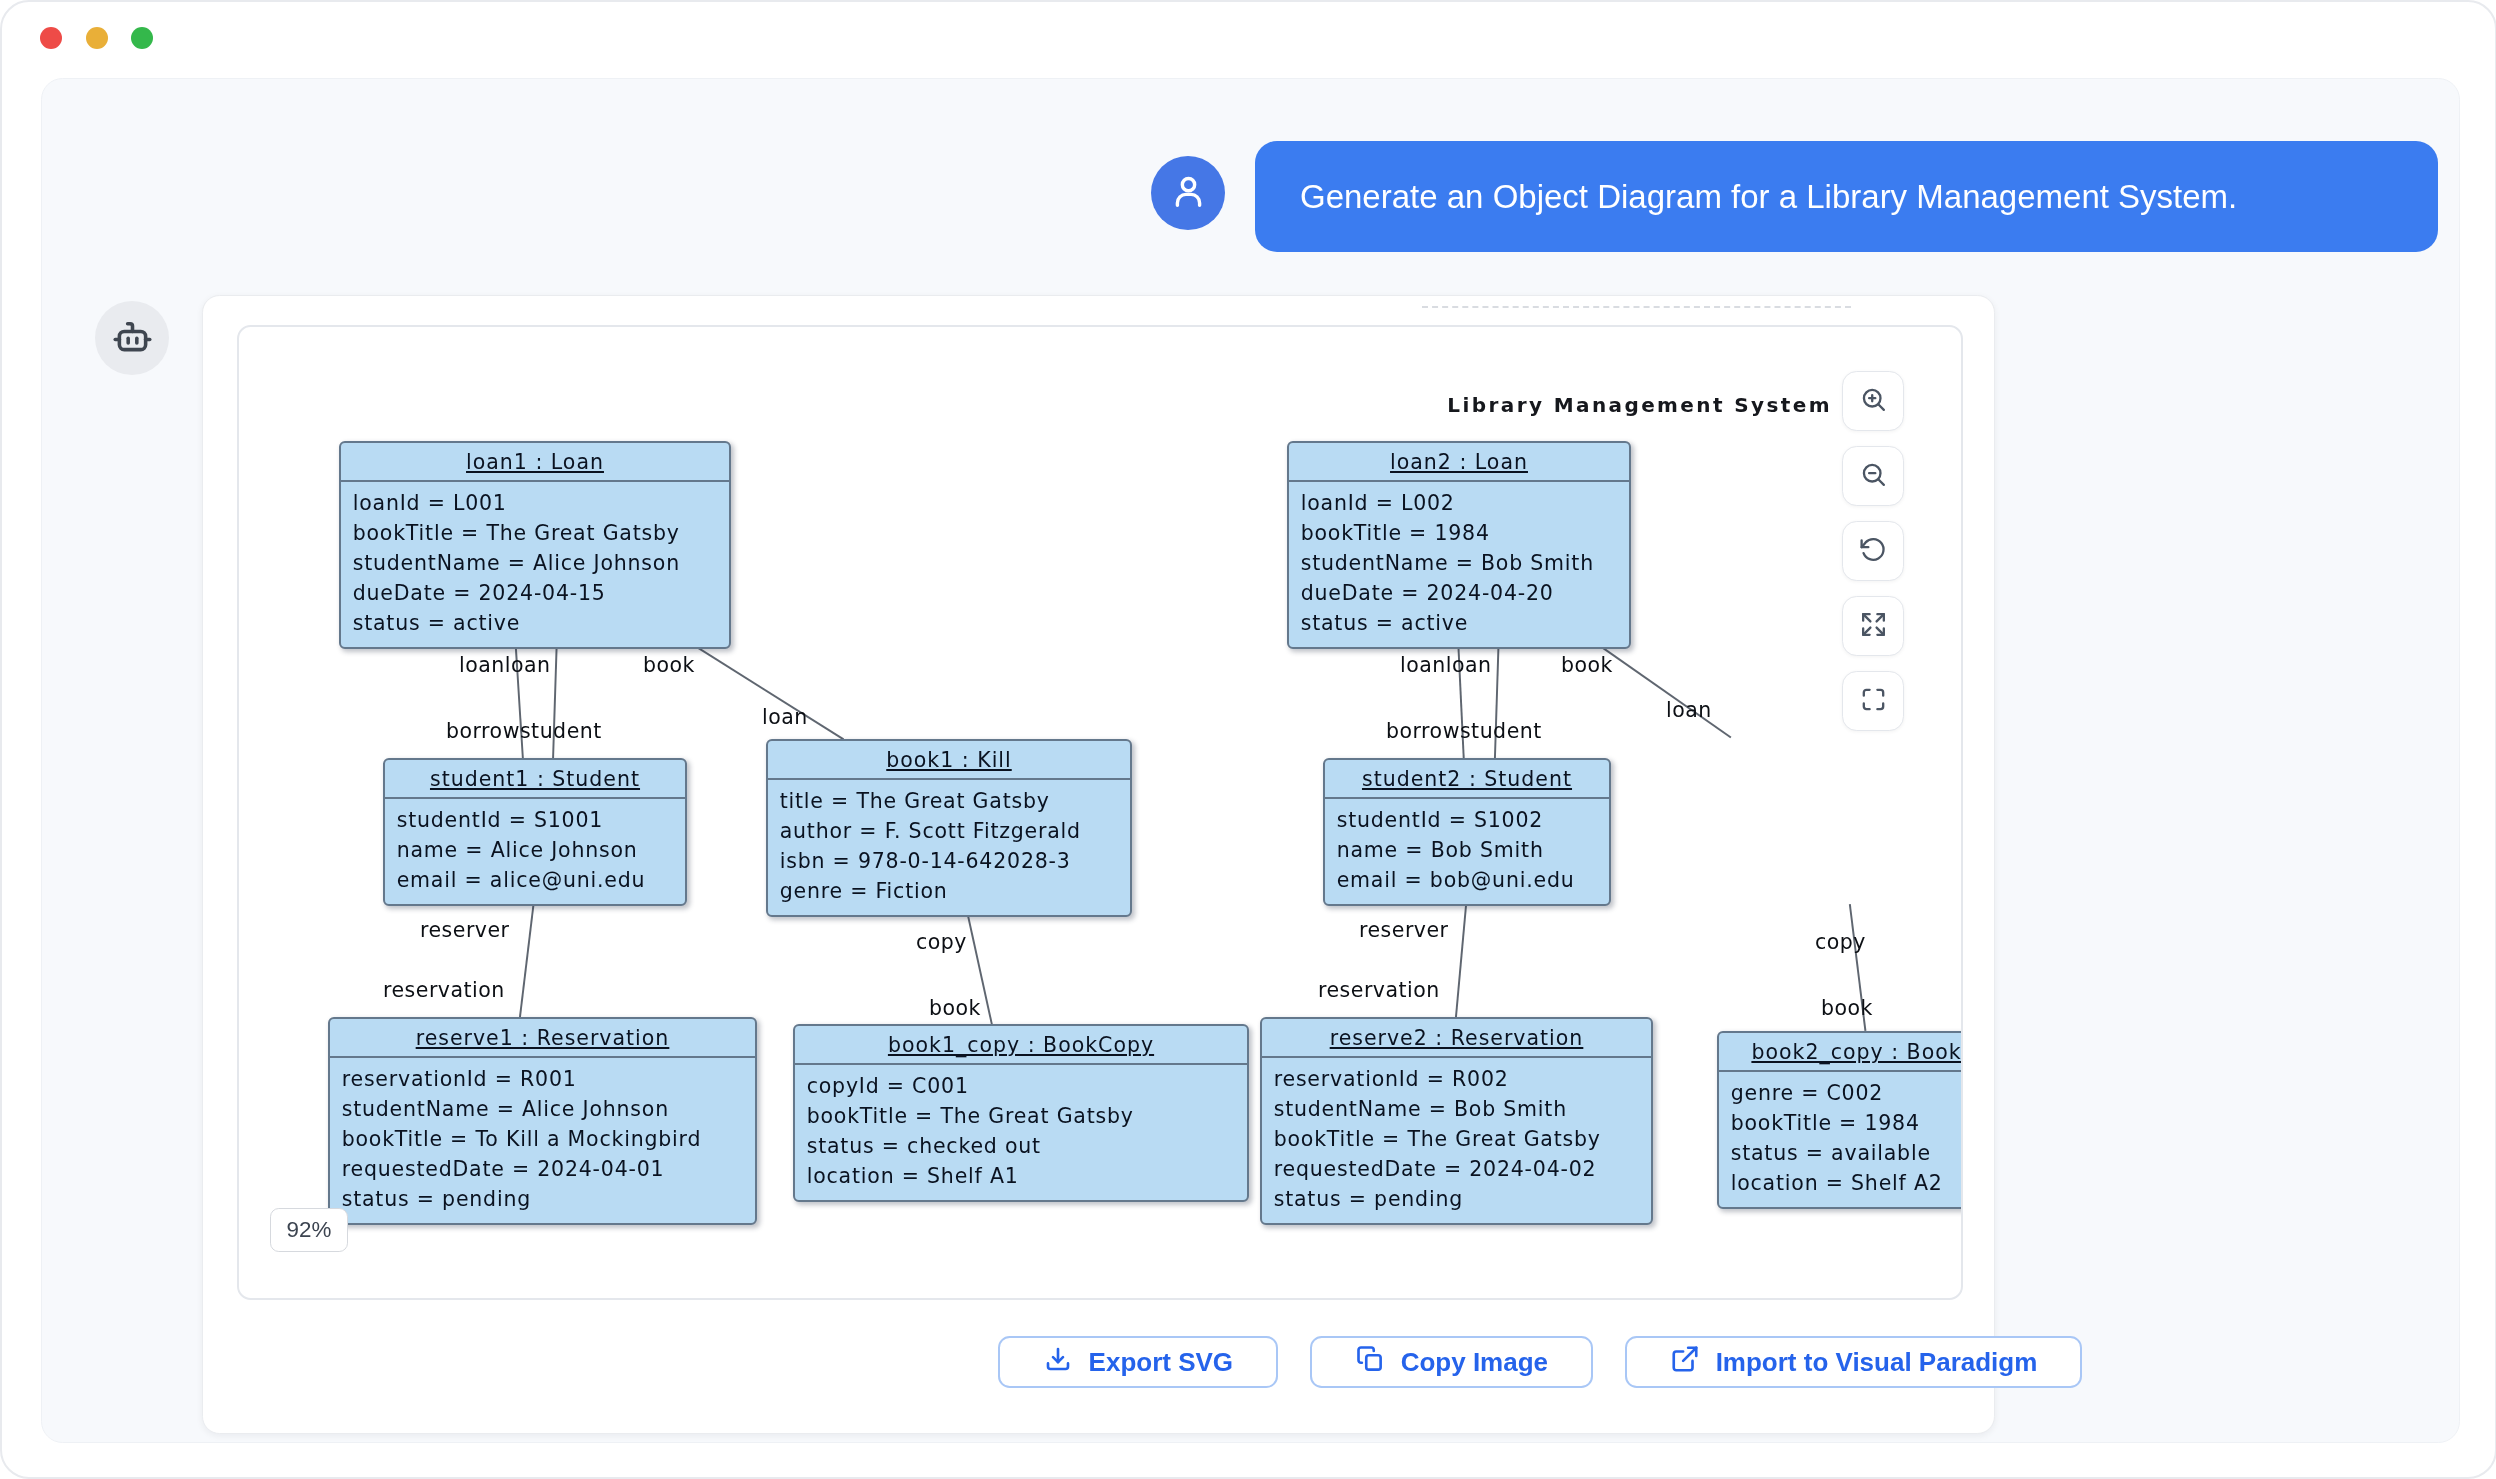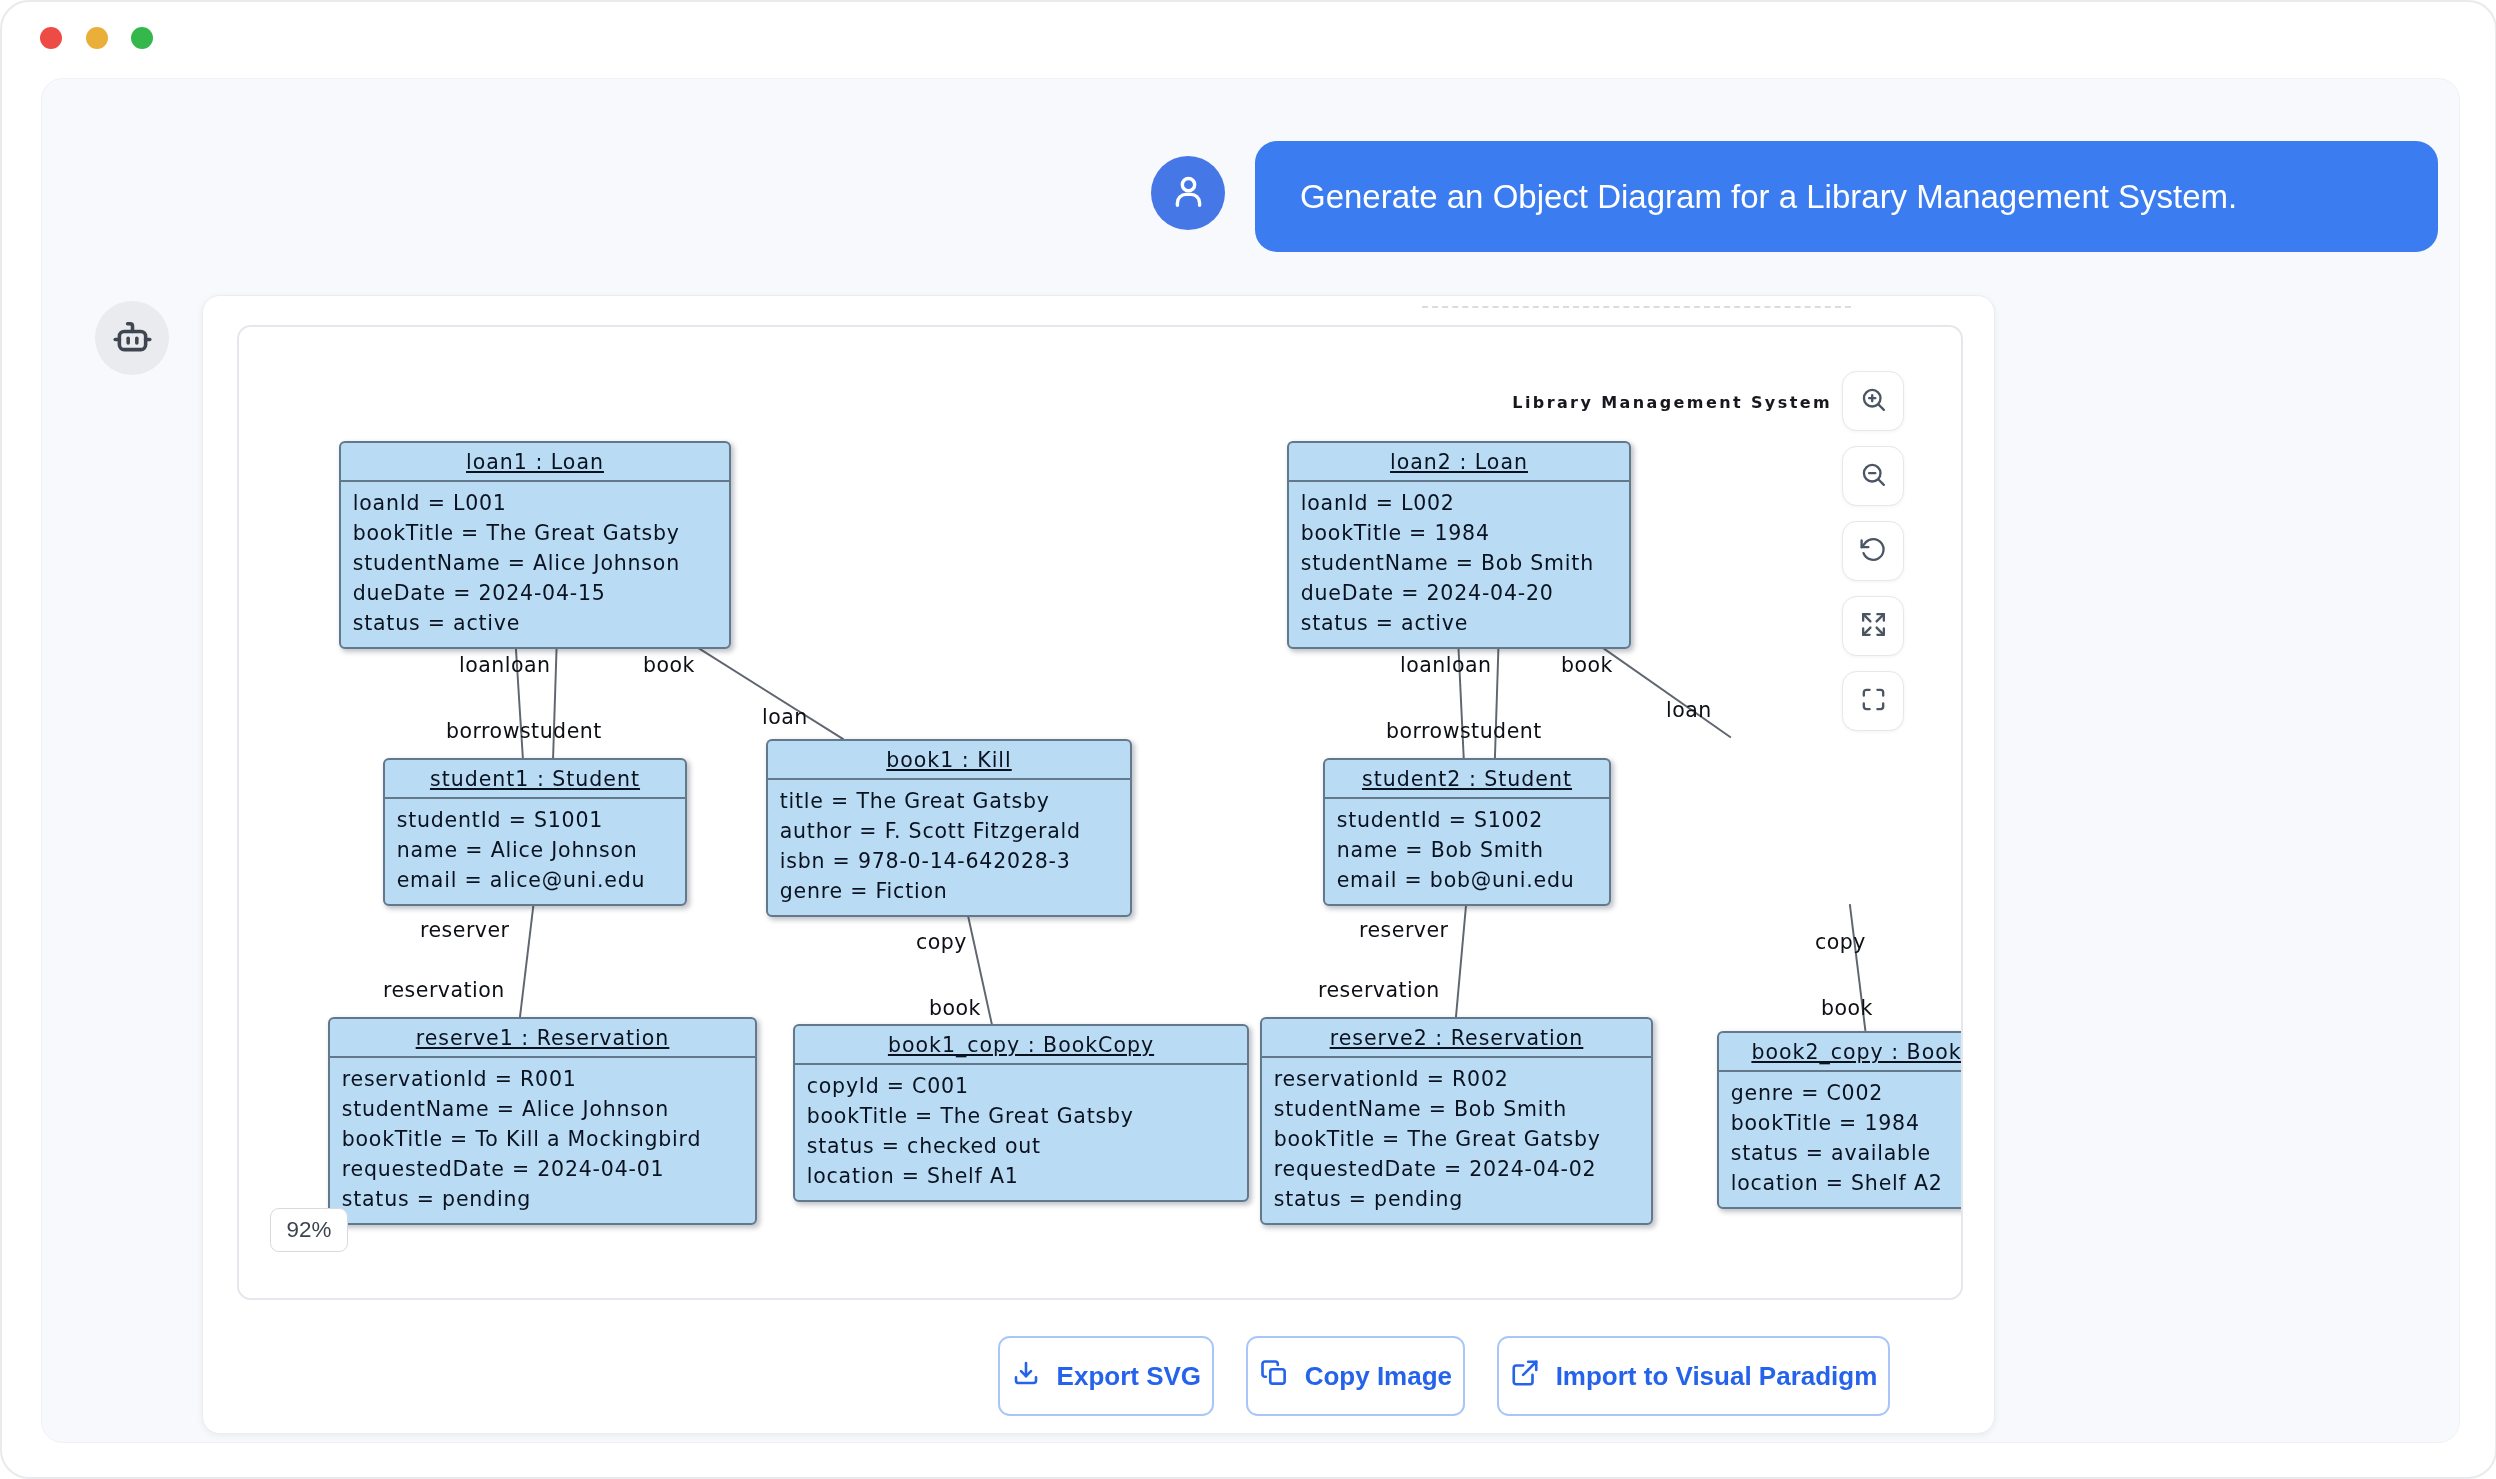--- a/index.html
+++ b/index.html
@@ -27,42 +27,42 @@
   
   .card{position:absolute;left:200px;top:293px;width:1793px;height:1139px;background:#fff;
     border:1px solid #eaecef;border-radius:17.6px;box-shadow:0 2px 7.8px rgba(15,23,42,.06);}
   .clip-hint{position:absolute;left:1219px;top:9.8px;width:429px;height:0;
     border-top:2.9px dashed #d9dce1;}
 
   
   .diagram{position:absolute;left:34px;top:29px;width:1726px;height:975px;background:#fff;
     border:2px solid #e4e7ec;border-radius:13.7px;overflow:hidden;
     font-family:"DejaVu Sans",sans-serif;}
-  .diagram-title{position:absolute;top:66px;right:129px;font-size:16px;font-weight:bold;
+  .diagram-title{position:absolute;top:66px;right:129px;font-size:20px;font-weight:bold;
     letter-spacing:2.4px;color:#16181d;white-space:nowrap;}
   .tool-btn{position:absolute;left:1603px;width:62px;height:60px;background:#fff;
     border:1.5px solid #e4e7ec;border-radius:14.6px;box-shadow:0 1px 3.9px rgba(0,0,0,.05);
     display:flex;align-items:center;justify-content:center;cursor:pointer;padding:0;}
   .tool-btn svg{stroke:#4b5563;}
   .zoom-badge{position:absolute;left:31px;top:881px;padding:7.8px 15.6px;background:#fff;
     border:1.5px solid #d6d9de;border-radius:8.8px;font-size:22.4px;color:#3c4450;
     font-family:"Liberation Sans",sans-serif;}
 
   #edges{position:absolute;left:0;top:0;}
   .edge-label{position:absolute;font-size:20.5px;color:#0c0f14;white-space:nowrap;letter-spacing:0.5px;}
   .uml-box{position:absolute;background:var(--node-fill);border:2px solid var(--node-border);
     border-radius:5.9px;box-shadow:2.9px 2.9px 4.9px rgba(30,40,60,.28);color:#0a1220;font-size:20.5px;}
   .uml-title{height:39px;line-height:39px;text-align:center;text-decoration:underline;
     border-bottom:2px solid var(--node-border);padding:0 7.8px;white-space:nowrap;letter-spacing:1px;}
   .uml-attrs{padding:5.9px 11.7px 8.8px;}
   .uml-attr{line-height:30px;white-space:nowrap;letter-spacing:0.8px;}
 
   
   .actions{position:absolute;left:795px;top:1040px;display:flex;gap:32px;}
-  .action-btn{height:80px;padding:0 11px;background:#fff;border:2px solid #a9c7f6;border-radius:11.7px;
+  .action-btn{height:52px;padding:0 43px;background:#fff;border:2px solid #a9c7f6;border-radius:11.7px;
     color:var(--btn-blue);font-size:26px;font-weight:600;display:flex;align-items:center;gap:15.6px;
     cursor:pointer;font-family:"Liberation Sans",sans-serif;white-space:nowrap;}
   .action-btn svg{stroke:var(--btn-blue);}
 </style>
 </head>
 <body>
 
 <div class="window">
   <span class="traffic" style="left: 38px; background: rgb(238, 75, 71);"></span>
   <span class="traffic" style="left: 84px; background: rgb(233, 175, 56);"></span>

